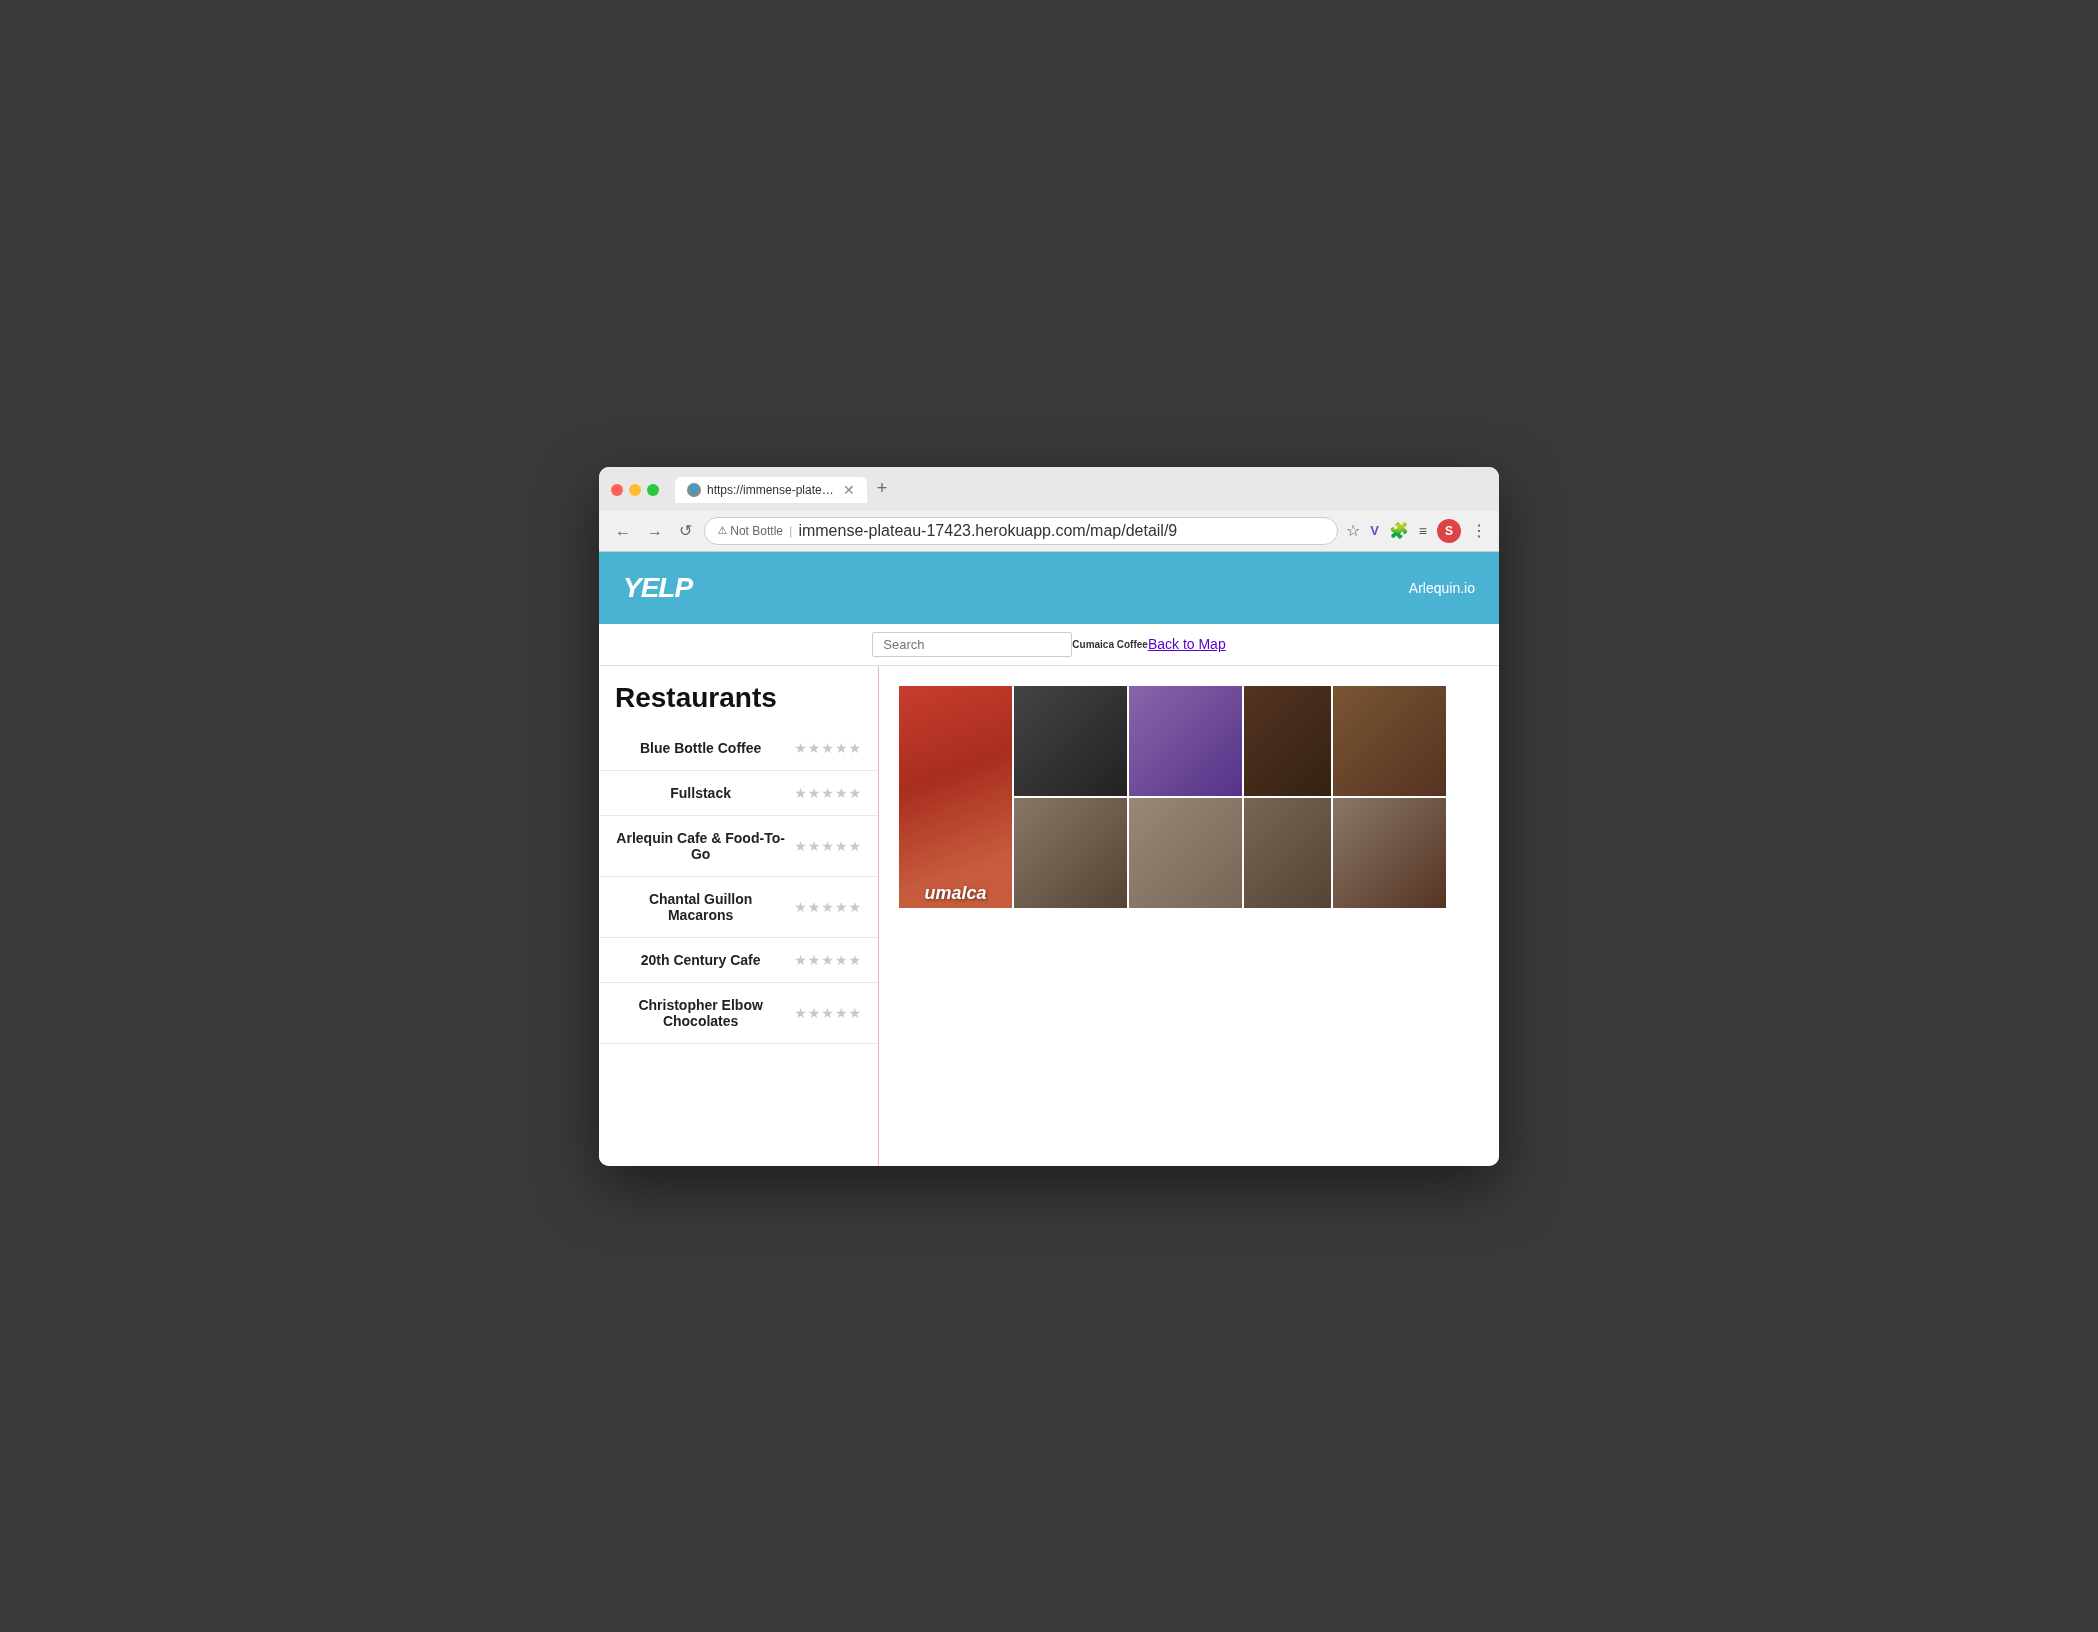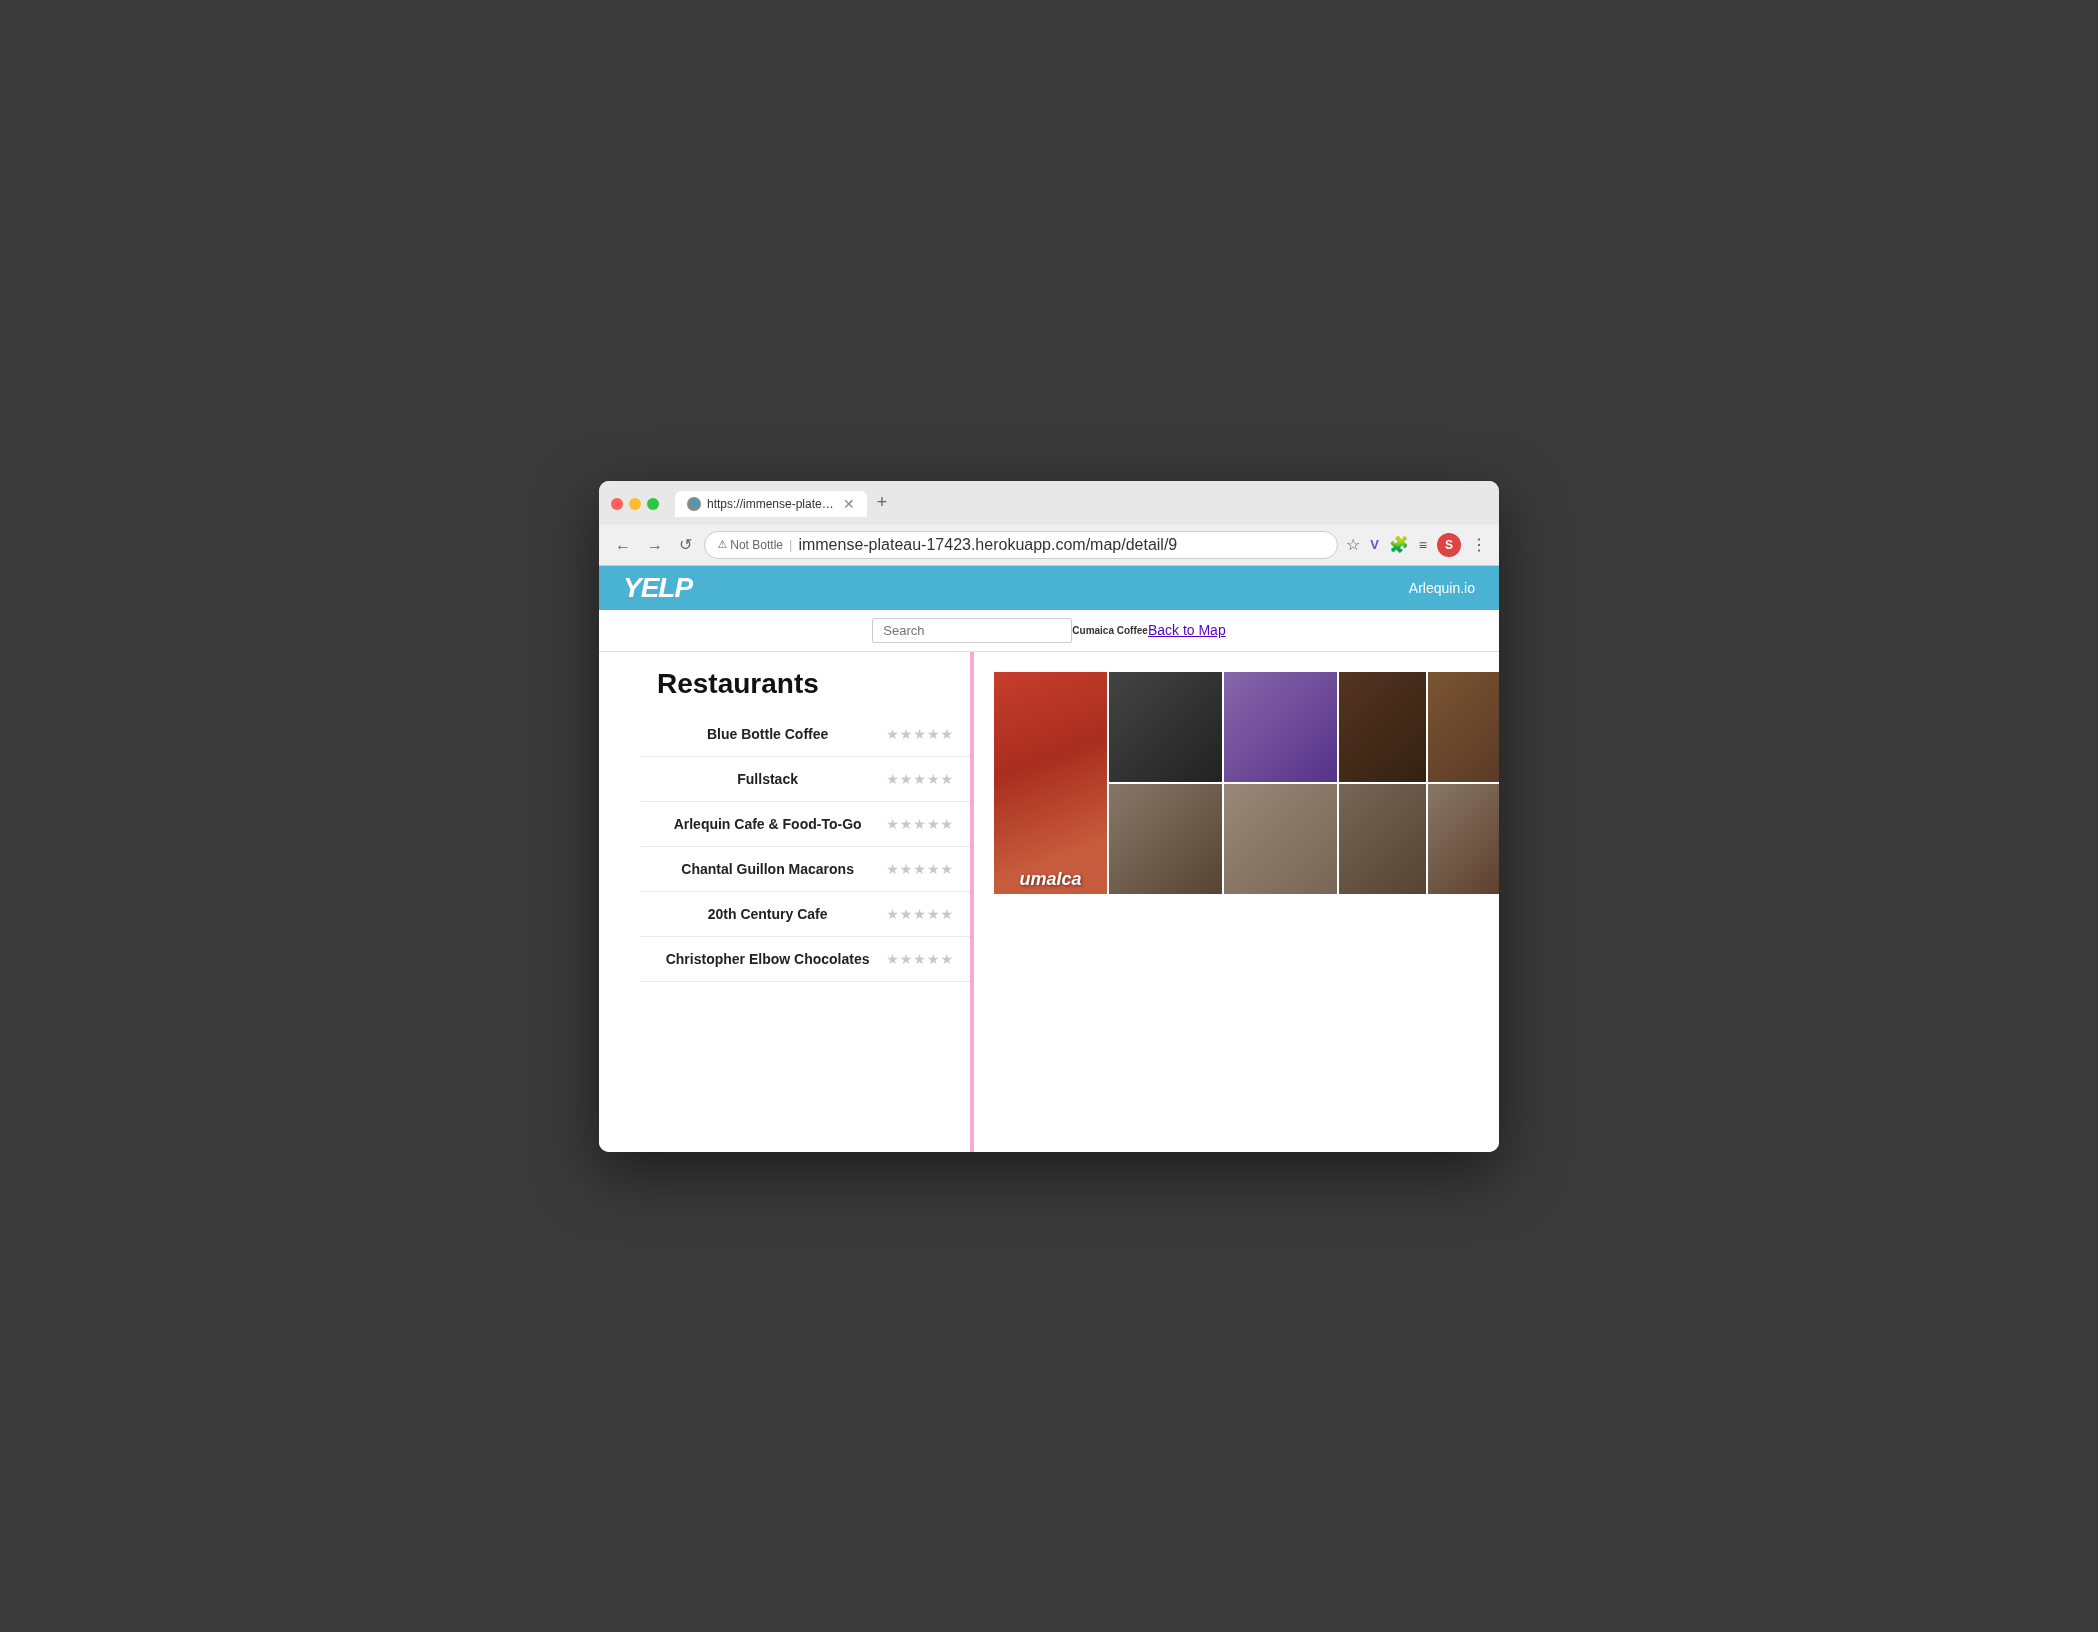--- a/index.html
+++ b/index.html
@@ -152,21 +152,21 @@
       font-size: 12px;
       font-weight: bold;
       cursor: pointer;
       display: flex;
       align-items: center;
       justify-content: center;
     }
     
     .app-header {
       background: #4ab3d4;
-      padding: 6px 24px;
+      padding: 20px 24px;
       display: flex;
       align-items: center;
       justify-content: space-between;
     }
     .yelp-logo {
       color: white;
       font-size: 28px;
       font-weight: bold;
       font-style: italic;
       letter-spacing: -1px;
@@ -206,25 +206,24 @@
       cursor: pointer;
     }
     
     .main-content {
       display: flex;
       background: white;
       min-height: 500px;
     }
     
     .sidebar {
-      width: 333px;
+      width: 280px;
       flex-shrink: 0;
-      border-right: 4px solid #f9a8d4;
+      border-right: 1px solid #f9a8d4;
       padding: 0;
-      margin-left: 42px;
     }
     .sidebar-heading {
       font-size: 28px;
       font-weight: bold;
       padding: 16px 16px 12px 16px;
       color: #111;
     }
     .restaurant-list {
       list-style: none;
       text-align: center;

